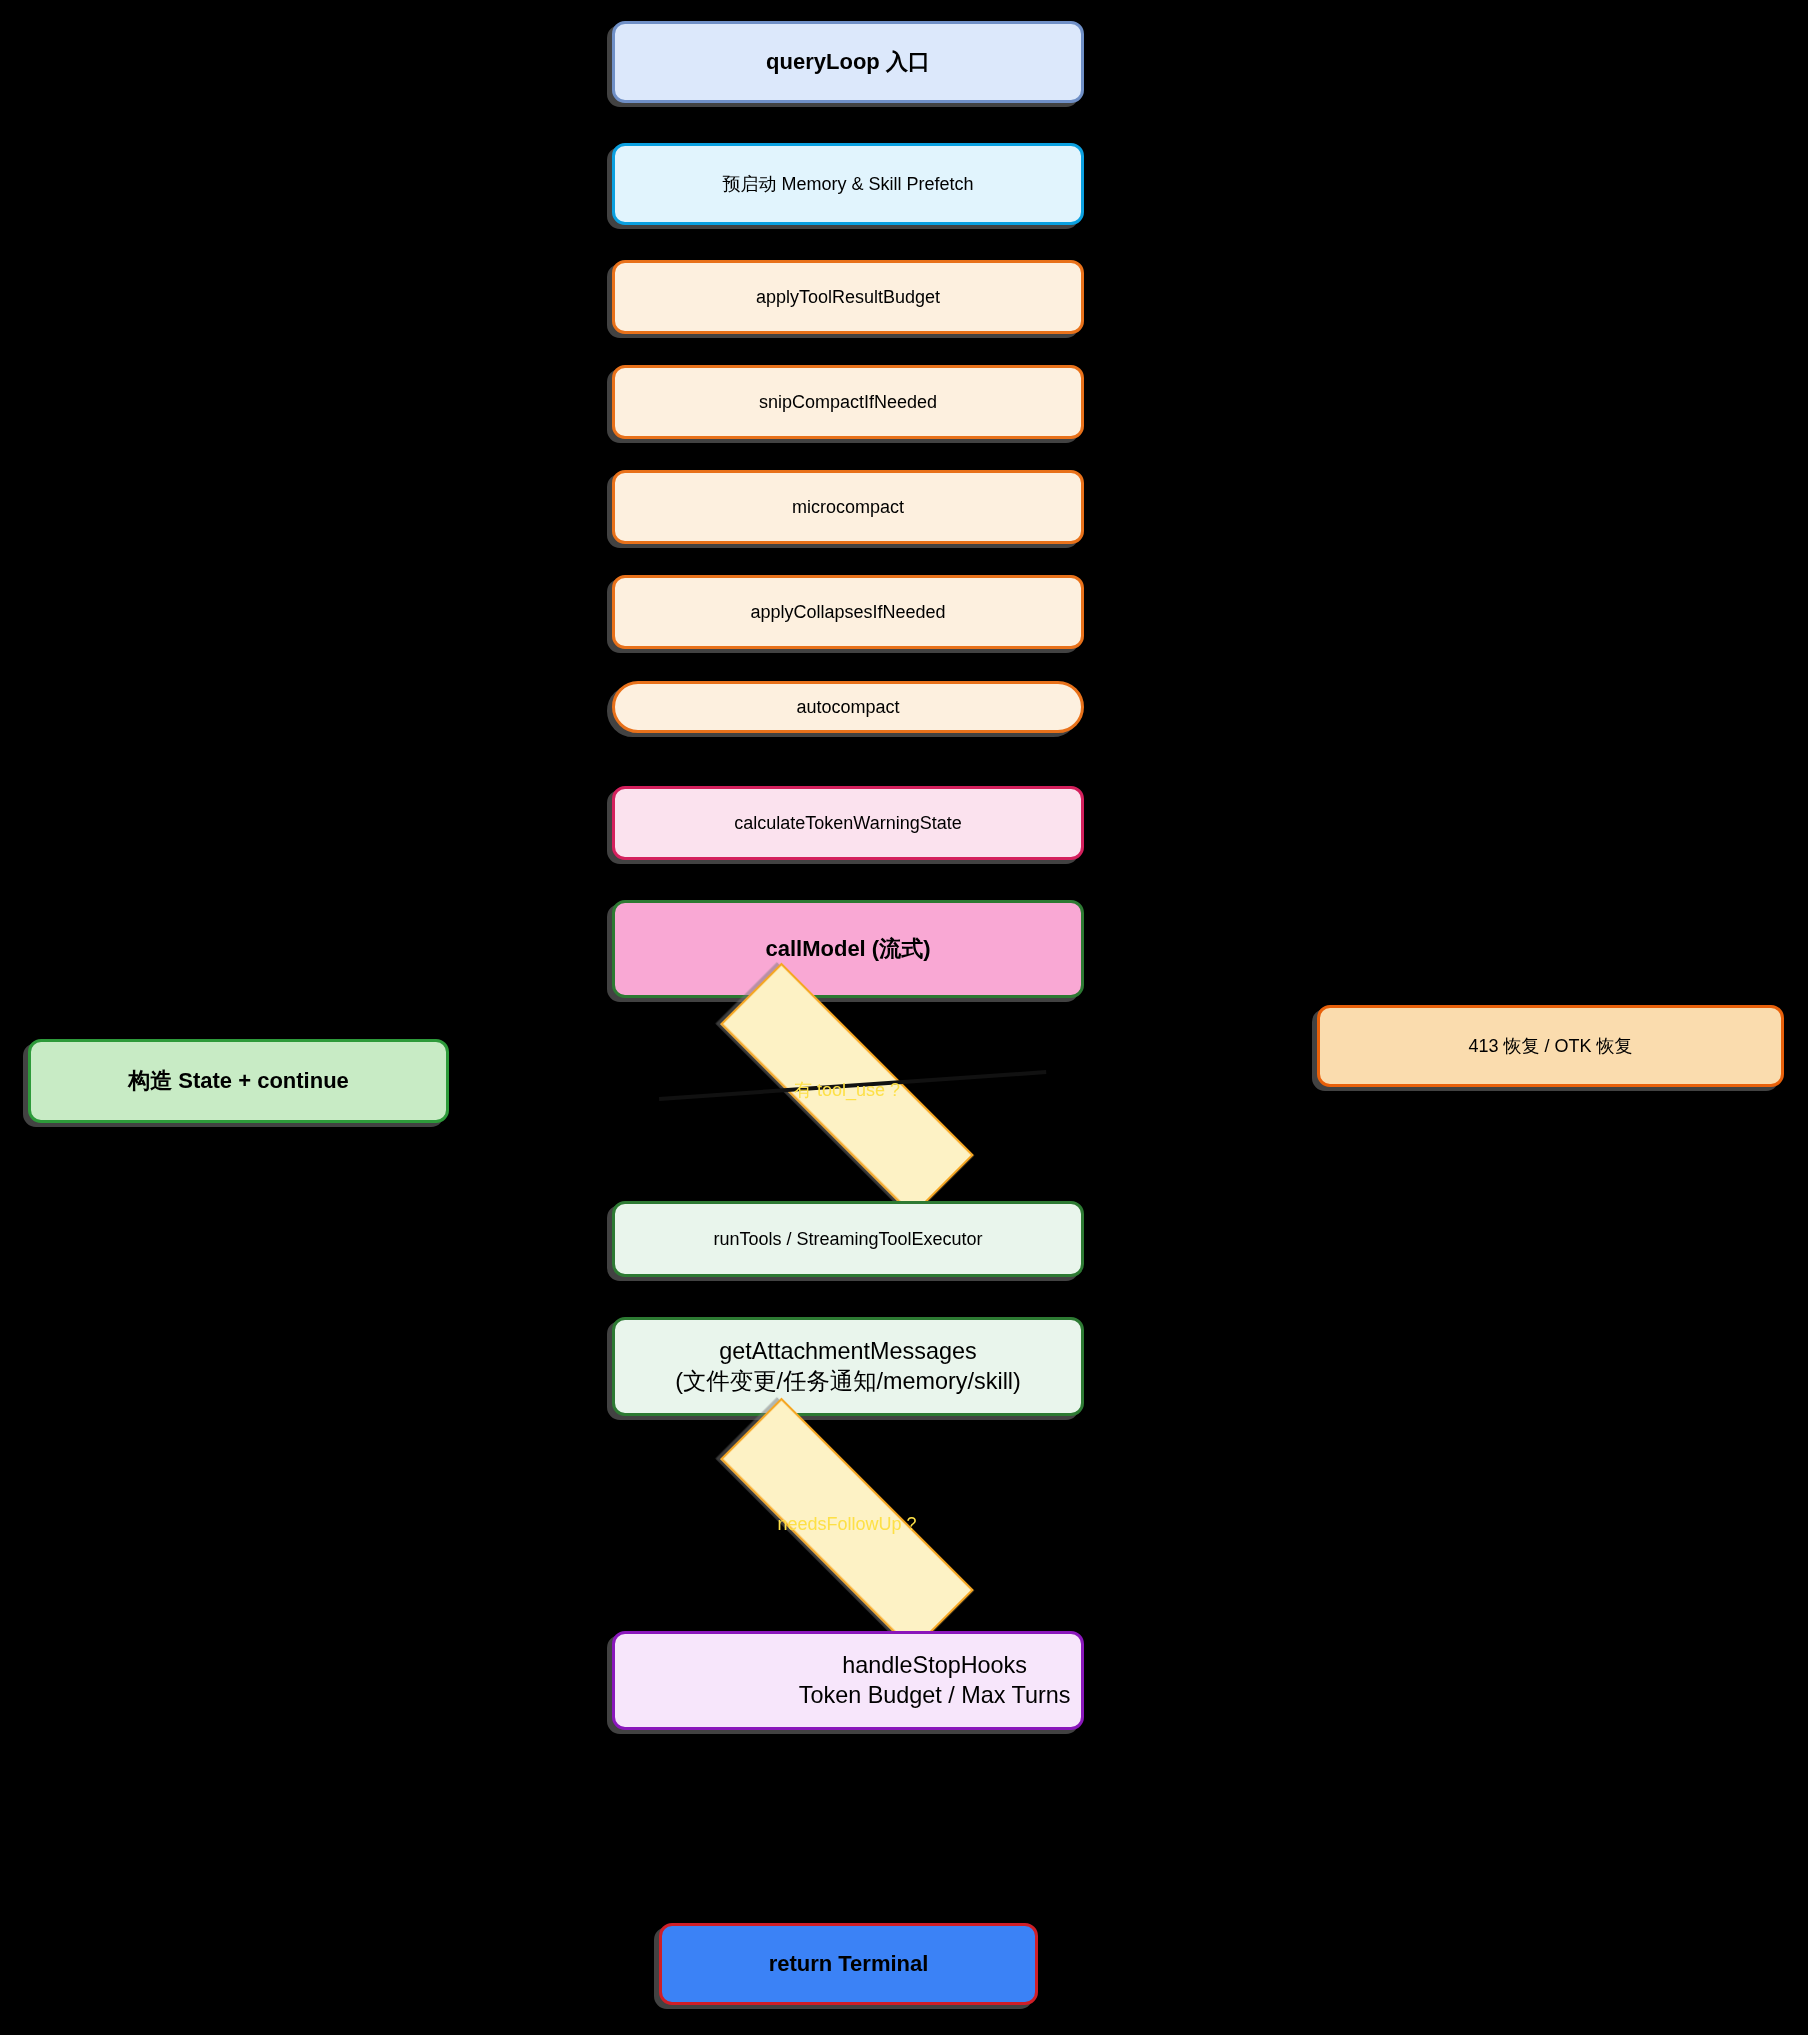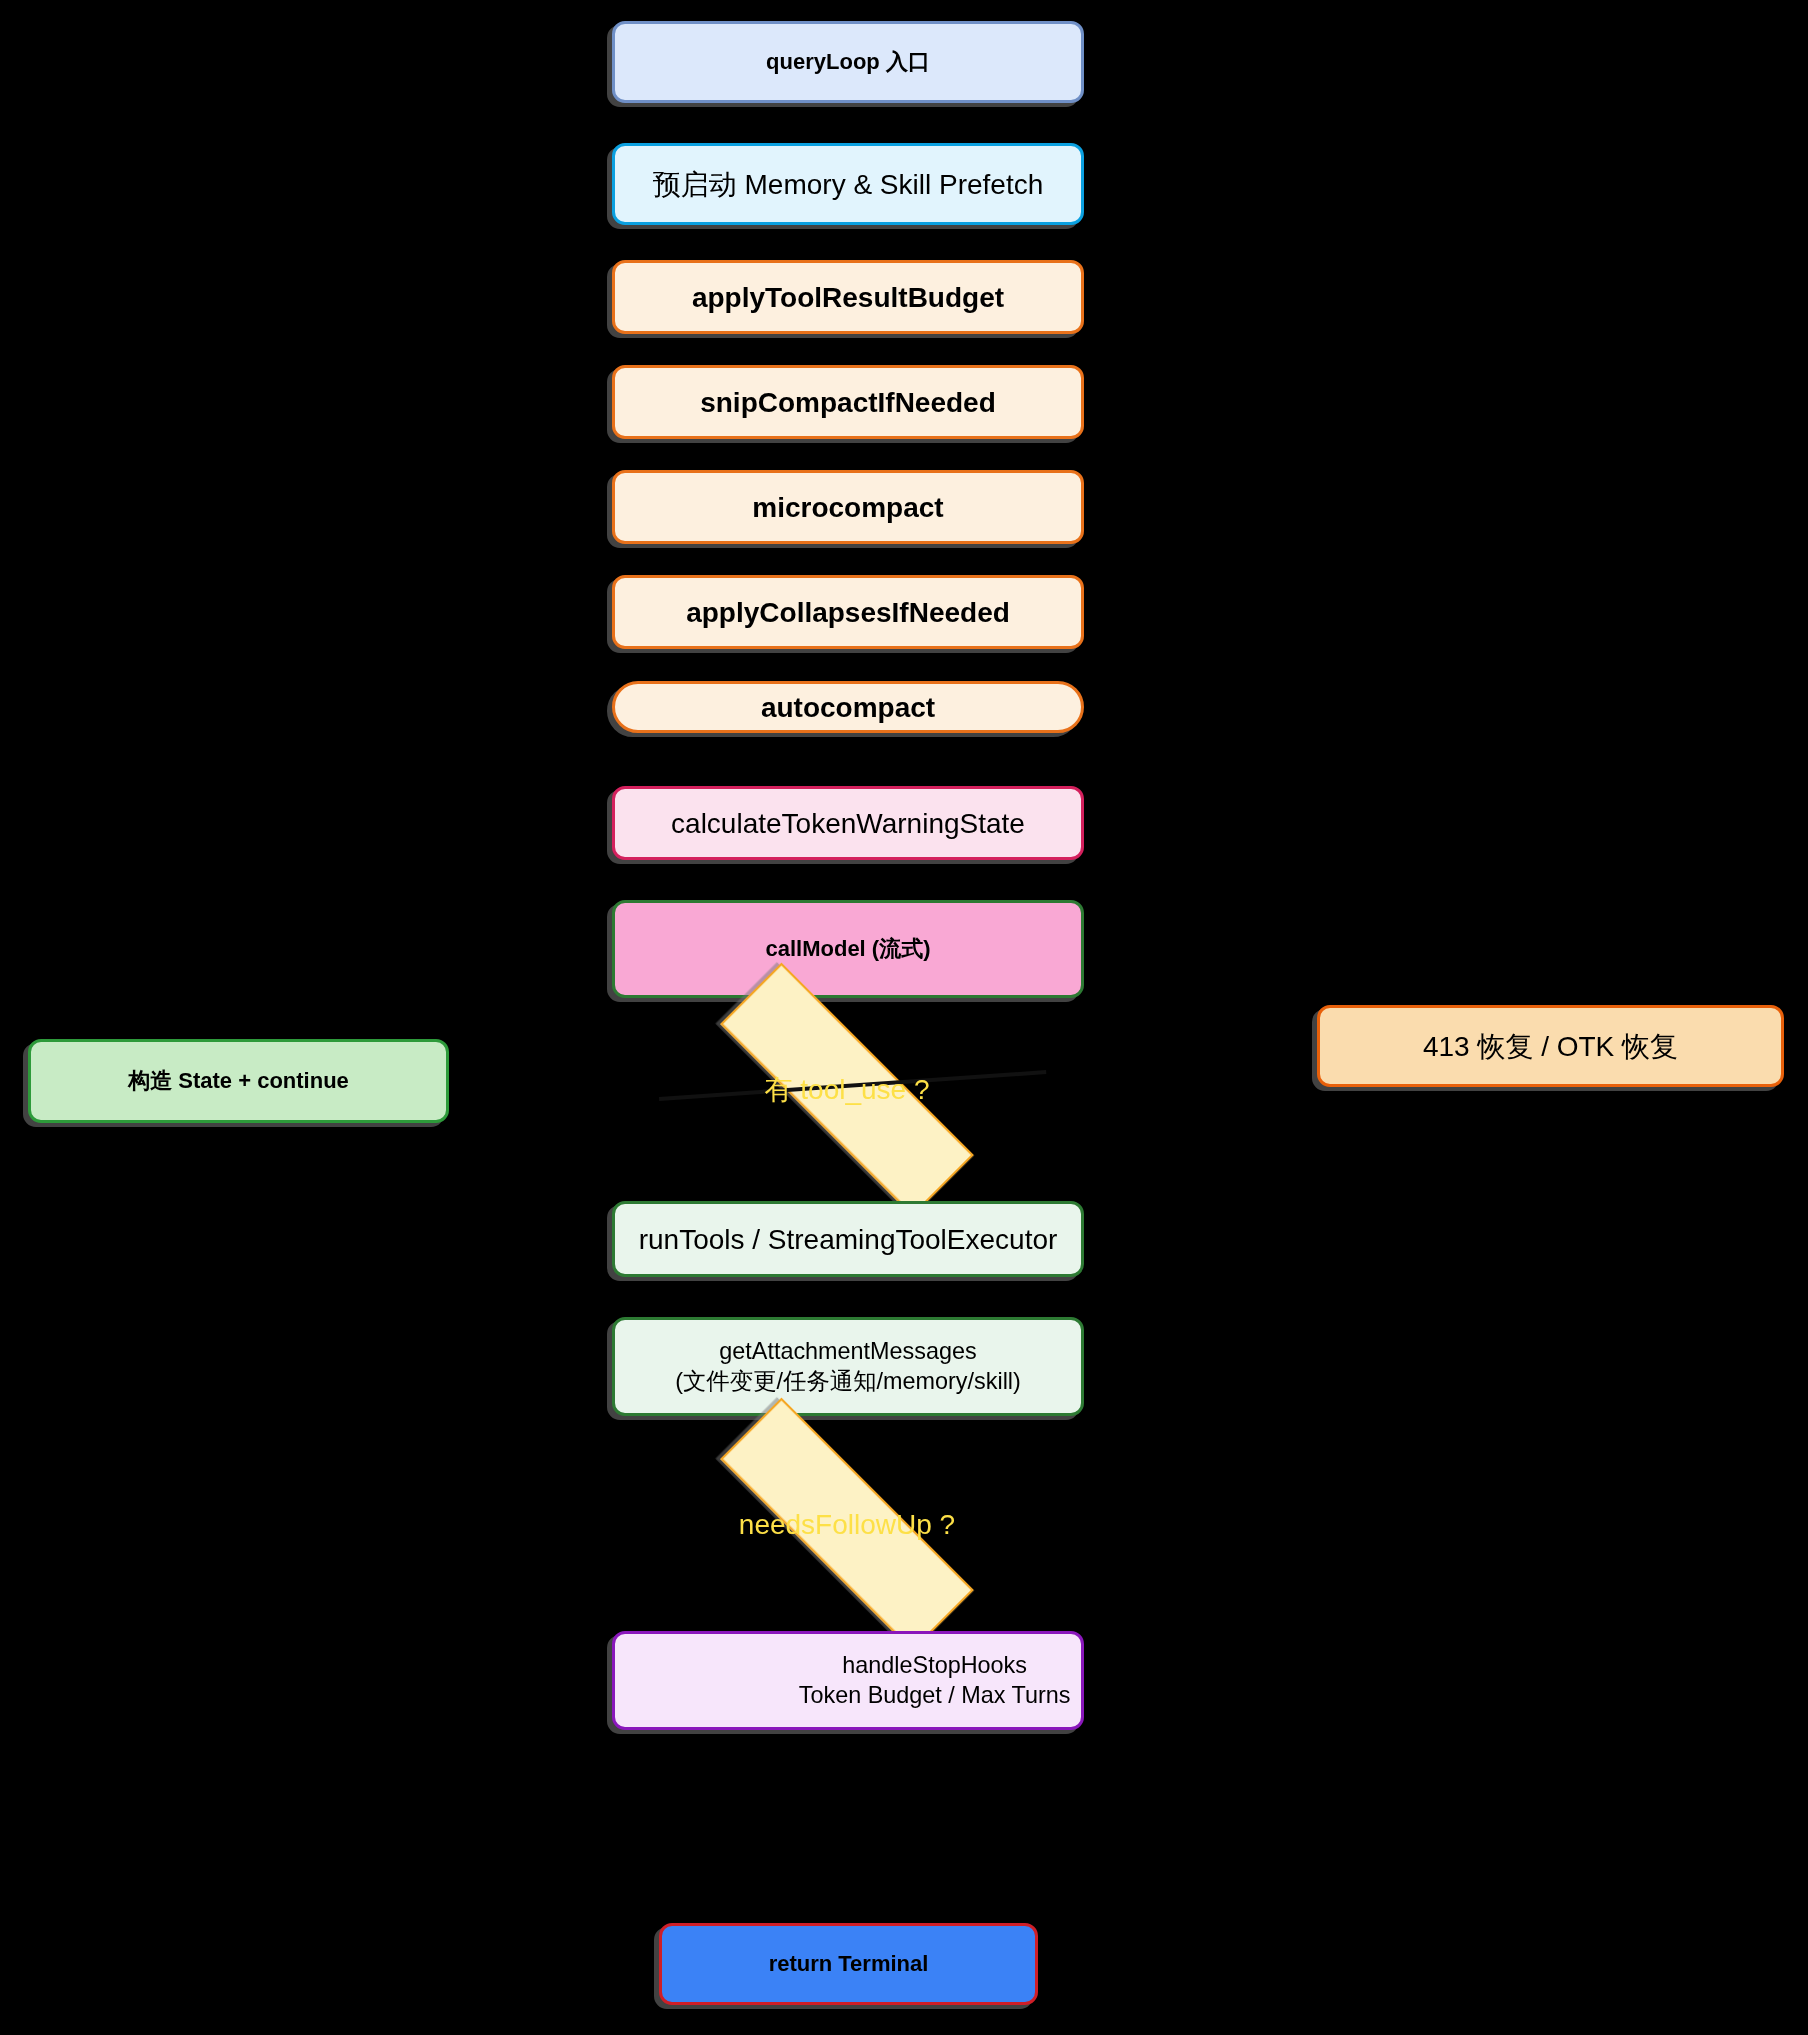--- a/index.html
+++ b/index.html
@@ -64,30 +64,30 @@
   .diamond-wrap .label {
     position: relative;
     z-index: 3;
     color: #fde047;
     white-space: nowrap;
   }
 
   
   .t-blue     { background:#dce8fb; border-color:#6f8fc6; }
   .t-cyan     { background:#e1f4fd; border-color:#0aa0e0; }
-  .t-orange   { background:#fdf0df; border-color:#e8711a;font-weight:bold; }
+  .t-orange   { background:#fdf0df; border-color:#e8711a; }
   .t-orange2  { background:#fadcae; border-color:#e8600a; }
   .t-pink     { background:#fbe2ee; border-color:#d4205d; }
   .t-green    { background:#e9f5ec; border-color:#2d7a33; }
   .t-green2   { background:#c8ebc5; border-color:#2d9a3a; }
   .t-purple   { background:#f7e6fb; border-color:#8a17bb; }
   .t-red      { background:#fcc9d2; border-color:#cf1e27; }
 
   .fs-lg { font-size: 22px; }
-  .fs-md { font-size: 28px; text-align: center; }
+  .fs-md { font-size: 18px; text-align: center; }
   .fs-sm { font-size: 23.4px; }
   .bold  { font-weight: bold; }
 
   .edge-line {
     position: absolute;
     background: #111111;
     transform-origin: 0 0;
     z-index: 2;
   }
 </style>

